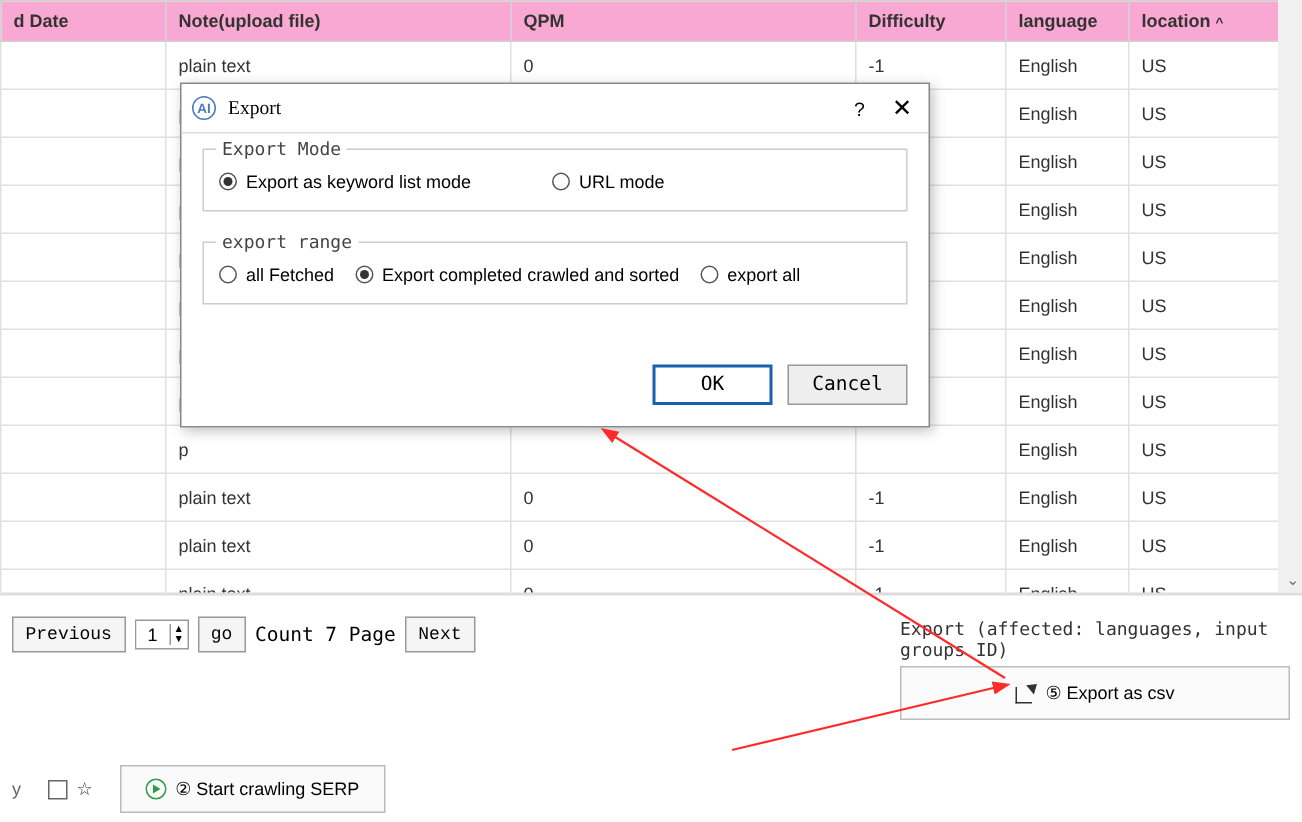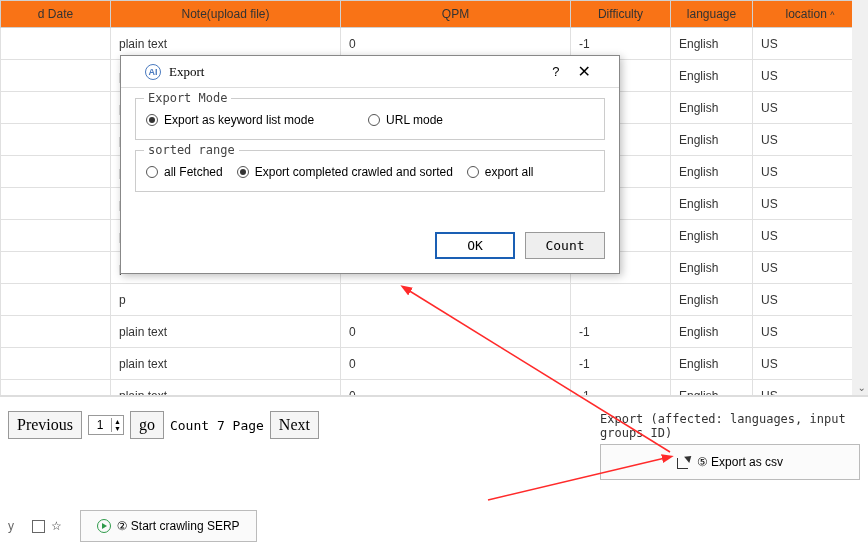--- a/index.html
+++ b/index.html
@@ -1,47 +1,47 @@
 <!DOCTYPE html>
 <html><head>
 <meta charset="utf-8">
 <style>
 *{margin:0;padding:0;box-sizing:border-box;font-family:Tahoma,Arial,sans-serif;font-size:12px}
 body{background:#fff;width:868px;height:548px;position:relative;overflow:hidden}
 .table{width:100%;border-collapse:collapse}
-.table th{background:#f97316;border:1px solid #d0d0d0;padding:6px 8px;text-align:center;font-weight:normal;font-size:12px;color:#333}
+.table th{background:#f9a8d4;border:1px solid #d0d0d0;padding:6px 8px;text-align:left;font-weight:bold;font-size:12px;color:#333}
 .table td{border:1px solid #e0e0e0;padding:6px 8px;text-align:left;font-size:12px;color:#333;height:32px}
 .table-area{height:395px;overflow:hidden;position:relative}
 .scrollv{position:absolute;right:0;top:0;width:16px;height:100%;background:#f0f0f0}
 .scroll-caret{position:absolute;right:2px;bottom:2px;font-size:10px;color:#666}
 .sep{height:2px;background:#ddd}
 .pager-row{display:flex;align-items:center;padding:14px 8px 8px 8px;gap:6px}
-.btn-small{border:1px solid #999;background:#f5f5f5;padding:4px 8px;font-family:Liberation Serif, serif;font-size:16px;cursor:pointer}
+.btn-small{border:1px solid #999;background:#f5f5f5;padding:4px 8px;font-family:Liberation Mono, monospace;font-size:12px;cursor:pointer}
 .spin{display:inline-flex;align-items:center;border:1px solid #999;background:#fff}
 .spin input{width:22px;border:none;text-align:center;font-size:12px;padding:2px 0}
 .spin .arrows{display:flex;flex-direction:column;border-left:1px solid #999}
 .spin .arrows span{font-size:7px;line-height:7px;padding:0 2px;cursor:pointer}
 .mono{font-family:monospace;font-size:13px}
 .export-group{position:absolute;right:8px;top:412px;width:260px}
 .export-group .lbl{font-family:monospace;font-size:12px;margin-bottom:4px;color:#333}
 .big-btn{border:1px solid #bbb;background:#fbfbfb;width:100%;padding:10px 6px;font-family:monospace;font-size:15px;cursor:pointer;display:flex;align-items:center;justify-content:center;gap:6px}
 .bottom-row{position:absolute;left:0;bottom:6px;display:flex;align-items:center;gap:18px;padding-left:8px}
 .chk{width:13px;height:13px;border:1px solid #666;display:inline-block;vertical-align:middle;margin-right:4px}
 .star{color:#333}
 .start-btn{border:1px solid #bbb;background:#fafafa;padding:8px 16px;font-family:monospace;font-size:17px;cursor:pointer;display:flex;align-items:center;gap:6px}
 .play-ring{width:14px;height:14px;border:1.5px solid #2e9a4a;border-radius:50%;display:inline-flex;align-items:center;justify-content:center}
 .play-ring .t{width:0;height:0;border-left:5px solid #2e9a4a;border-top:3px solid transparent;border-bottom:3px solid transparent;margin-left:1px}
 .dialog{position:absolute;left:120px;top:55px;width:500px;background:#fff;border:1px solid #888;box-shadow:2px 2px 8px rgba(0,0,0,.25)}
-.dlg-title{display:flex;align-items:center;padding:6px 24px;border-bottom:1px solid #ddd}
+.dlg-title{display:flex;align-items:center;padding:6px 7px;border-bottom:1px solid #ddd}
 .dlg-title .ico{width:16px;height:16px;border:1.5px solid #4a7abf;border-radius:50%;margin-right:8px;display:flex;align-items:center;justify-content:center;color:#4a7abf;font-size:9px;font-weight:bold}
 .dlg-title .txt{flex:1;font-family:Liberation Serif, serif;font-size:13px}
 .dlg-title .q{font-size:13px;margin-right:14px;cursor:pointer}
 .dlg-title .x{font-size:16px;cursor:pointer;padding:0 4px}
 .dlg-body{padding:10px 14px 14px 14px}
-.group{border:1px solid #ccc;margin-bottom:10px;position:relative;padding:14px 10px 12px 10px}
+.group{border:1px solid #ccc;margin-bottom:20px;position:relative;padding:14px 10px 12px 10px}
 .group .legend{position:absolute;top:-8px;left:8px;background:#fff;padding:0 4px;font-family:monospace;font-size:12px;color:#444}
 .radio-row{display:flex;gap:24px;align-items:flex-start}
 .radio{display:flex;align-items:center;gap:6px;font-family:monospace;font-size:12px;cursor:pointer}
 .rdot{width:12px;height:12px;border:1px solid #555;border-radius:50%;display:inline-flex;align-items:center;justify-content:center}
 .rdot.sel::after{content:"";width:6px;height:6px;background:#333;border-radius:50%}
 .dlg-btns{display:flex;justify-content:flex-end;gap:10px;margin-top:40px}
 .dlg-btn{width:80px;padding:4px 12px;font-family:monospace;font-size:13px;text-align:center;cursor:pointer}
 .dlg-btn.ok{border:2px solid #1a5fb4;background:#fff;color:#000}
 .dlg-btn.cancel{border:1px solid #999;background:#eee}
 svg.arrow{position:absolute;pointer-events:none}
@@ -221,39 +221,39 @@
             <span class="rdot sel"></span>
             <span>Export as keyword list mode</span>
           </label>
    <label class="radio" style="margin-left:30px">
             <span class="rdot"></span>
             <span>URL mode</span>
           </label>
   </div>
  </div>
  <div class="group">
-  <span class="legend">sorted range</span>
+  <span class="legend">export range</span>
   <div class="radio-row" style="gap:14px">
    <label class="radio">
             <span class="rdot"></span>
             <span>all Fetched</span>
           </label>
    <label class="radio">
             <span class="rdot sel"></span>
             <span>Export completed crawled and sorted</span>
           </label>
    <label class="radio">
             <span class="rdot"></span>
             <span>export all</span>
           </label>
   </div>
  </div>
  <div class="dlg-btns">
   <button class="dlg-btn ok">OK</button>
-  <button class="dlg-btn cancel">Count</button>
+  <button class="dlg-btn cancel">Cancel</button>
  </div>
 </div>
 </div>
 
 <svg class="arrow" style="left:400px;top:282px" width="280" height="180">
 <defs>
       <marker id="ah1" markerWidth="10" markerHeight="10" refX="2" refY="3" orient="auto">
         <path d="M0,0 L0,6 L8,3 z" fill="#ff2a2a"></path>
       </marker>
     </defs>

